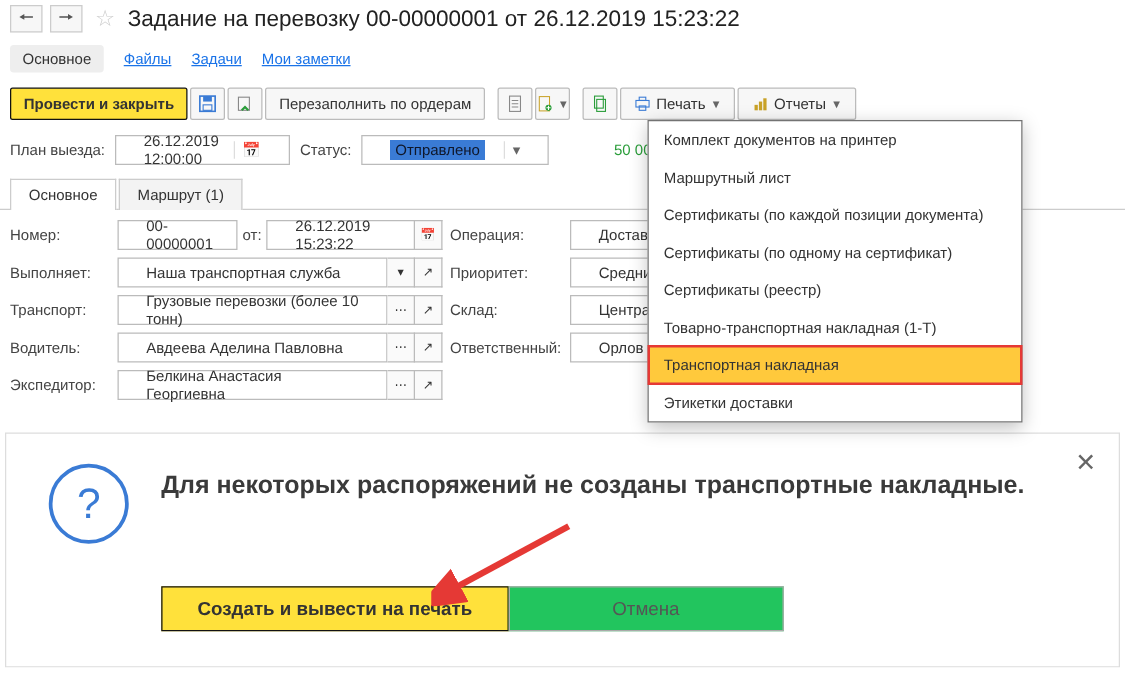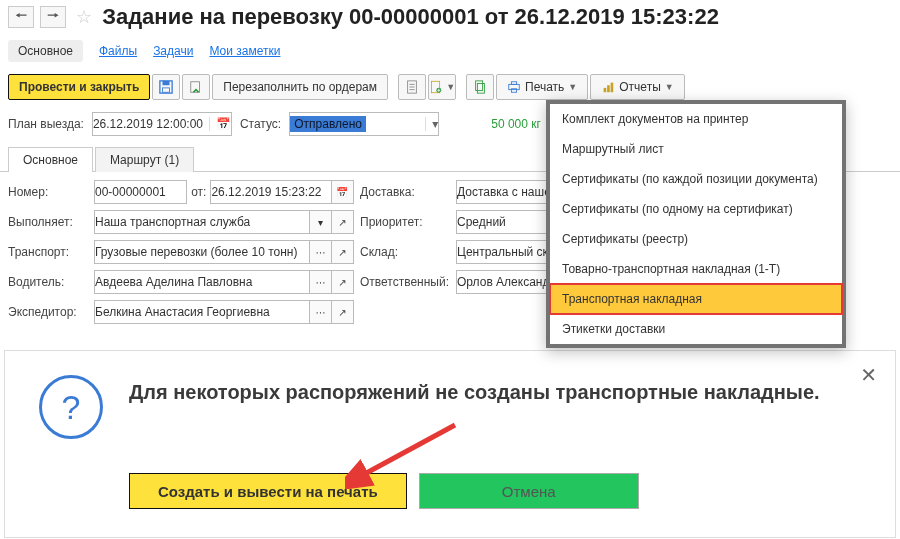--- a/index.html
+++ b/index.html
@@ -28,22 +28,22 @@
     cursor: pointer;
     font-size: 14px;
     color: #555;
   }
   .star-icon {
     font-size: 18px;
     color: #ccc;
     margin: 0 4px;
   }
   .page-title {
-    font-size: 22px;
-    font-weight: bold;
+    font-size: 18px;
+    font-weight: normal;
     color: #222;
   }
   .nav-links {
     display: flex;
     gap: 16px;
     padding: 6px 8px 8px;
     align-items: center;
   }
   .nav-tab {
     padding: 4px 10px;
@@ -88,21 +88,21 @@
   .fields-row {
     display: flex;
     align-items: center;
     gap: 8px;
     padding: 2px 8px 10px;
   }
   .lbl { color: #444; }
   .fld {
     height: 24px;
     border: 1px solid #bbb;
-    padding: 0 0;
+    padding: 0 22px;
     display: flex;
     align-items: center;
     background: #fff;
   }
   .fld .drop {
     margin-left: auto;
     color: #666;
     padding-left: 6px;
     border-left: 1px solid #ddd;
     cursor: pointer;
@@ -162,24 +162,24 @@
     display: flex;
     align-items: center;
     justify-content: center;
     background: #fafafa;
     font-size: 10px;
     cursor: pointer;
   }
   .dropdown {
     position: absolute;
     top: 30px;
-    left: 546px;
+    left: 518px;
     width: 300px;
     background: #fff;
-    border: 4px solid #737373;
+    border: 1px solid #737373;
     box-shadow: 0 4px 14px rgba(0,0,0,0.25);
     z-index: 100;
   }
   .dropdown .item {
     padding: 8px 12px;
     cursor: pointer;
   }
   .dropdown .item.sel {
     background: #ffc93c;
     outline: 2px solid #e53935;
@@ -218,21 +218,20 @@
   }
   .dialog-text {
     font-size: 20px;
     font-weight: 600;
     color: #3a3a3a;
     line-height: 1.35;
     padding-top: 4px;
   }
   .dialog-btns {
     display: flex;
-    gap: 12px;
     margin-top: 34px;
     margin-left: 90px;
     position: relative;
   }
   .dlg-btn {
     height: 36px;
     padding: 0 28px;
     border: 1px solid #111;
     display: flex;
     align-items: center;
@@ -378,21 +377,21 @@
         <span>00-00000001</span>
       </div>
     <span class="lbl">от:</span>
     <div class="input-wrap" style="width:148px">
       <div class="fld">
           <span>26.12.2019 15:23:22</span>
         </div>
       <div class="mini">📅</div>
     </div>
   </div>
-  <span class="lbl">Доставка:</span>
+  <span class="lbl">Операция:</span>
   <div class="input-wrap">
       <div class="fld">
         <span>Доставка с наше</span>
       </div>
     </div>
 
   <span class="lbl">Выполняет:</span>
   <div class="input-wrap">
     <div class="fld">
         <span>Наша транспортная служба</span>

